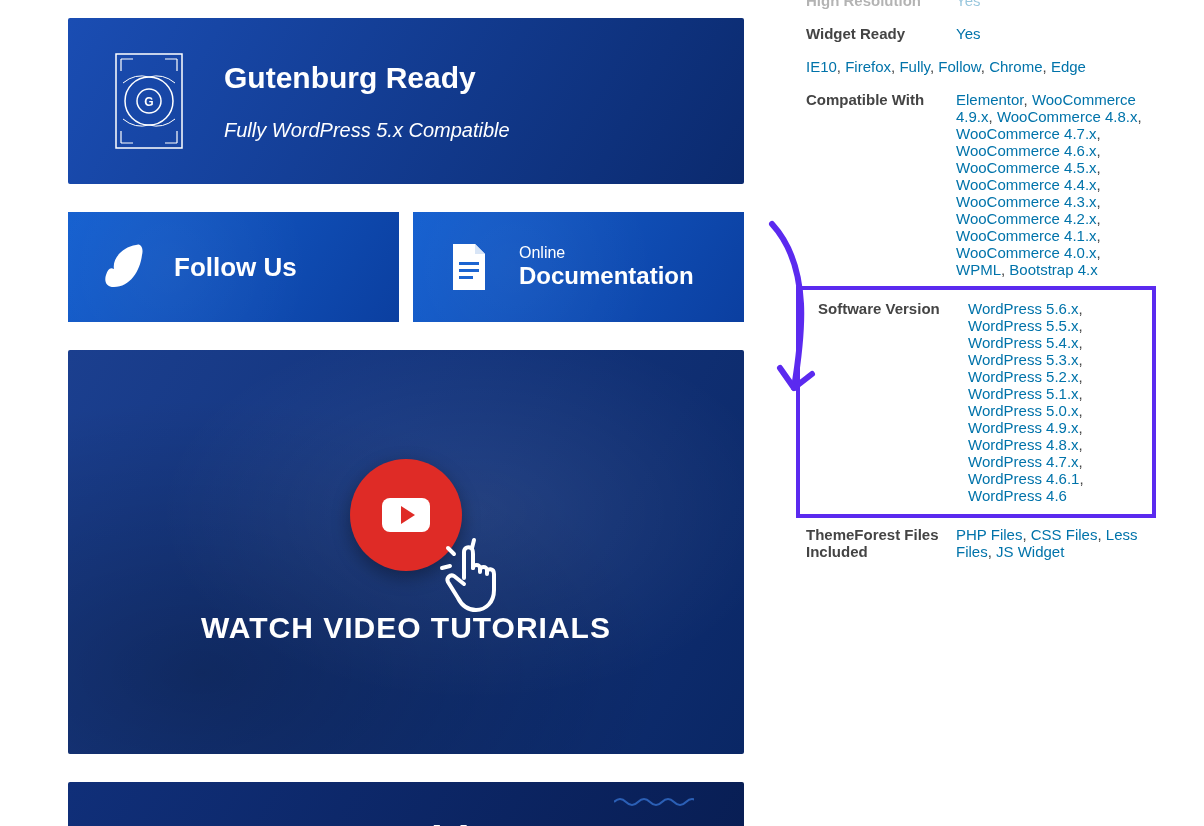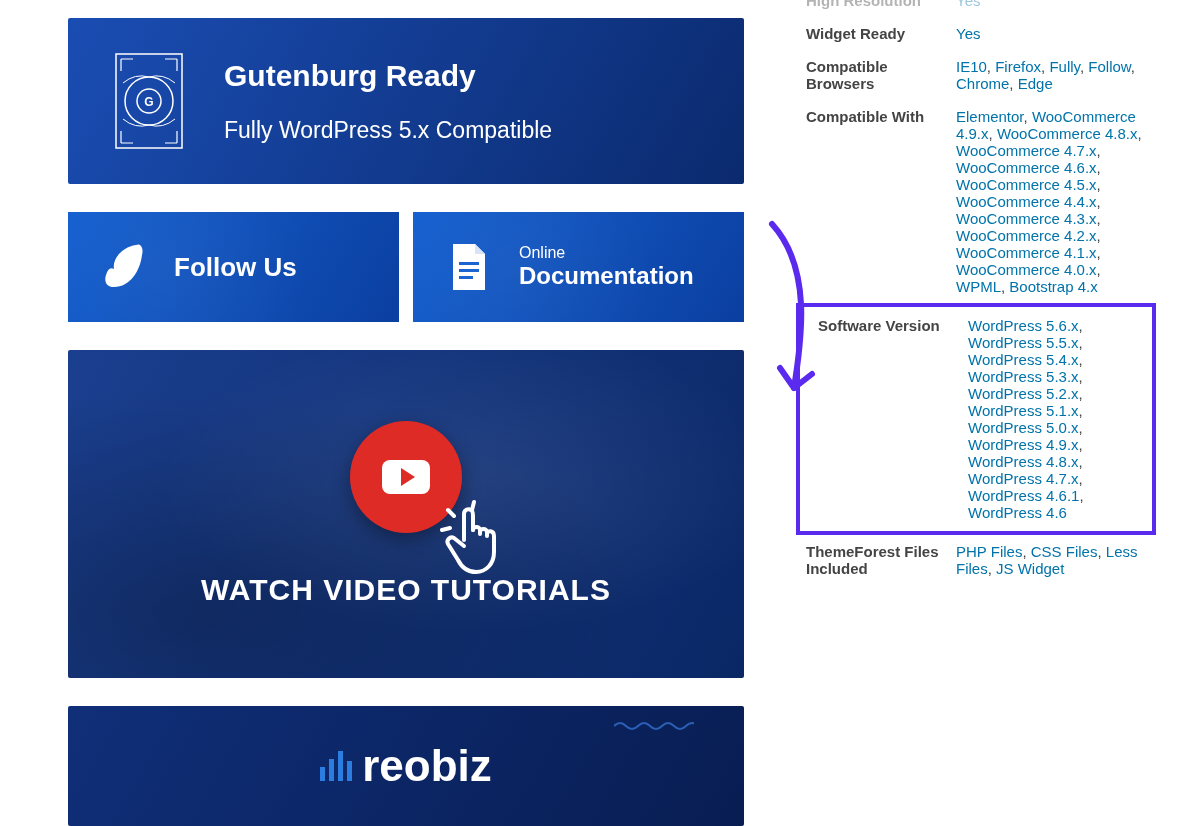--- a/index.html
+++ b/index.html
@@ -28,21 +28,21 @@
     display: flex;
     align-items: center;
     padding: 0 46px;
   }
   .gutenburg-icon {
     width: 70px; height: 100px;
     display:flex; align-items:center; justify-content:center;
     margin-right: 40px;
   }
   .gutenburg-text h2 { font-size: 30px; font-weight: 700; margin-bottom: 24px; }
-  .gutenburg-text p { font-size: 23px; font-weight: 400; }
+  .gutenburg-text p { font-size: 20px; font-weight: 400; font-style: italic; }
   .two-banners {
     display: flex;
     gap: 14px;
     margin-bottom: 28px;
   }
   .half-banner {
     flex: 1;
     height: 110px;
     background: linear-gradient(120deg, #1560d0 0%, #0b3fa0 100%);
     display: flex;
@@ -55,21 +55,21 @@
   .half-banner::before{
     content:"";
     position:absolute; inset:0;
     background: radial-gradient(circle at 30% 50%, rgba(255,255,255,0.04), transparent 60%);
   }
   .half-icon { width: 56px; height: 56px; margin-right: 22px; display:flex; align-items:center; justify-content:center;}
   .half-text .line1 { font-size: 16px; font-weight:400; }
   .half-text .line2 { font-size: 24px; font-weight:700; }
   .follow-text { font-size: 26px; font-weight:700; }
   .video-banner {
-    height: 328px;
+    height: 404px;
     background: linear-gradient(120deg, #1b3f8f 0%, #0a2765 100%);
     position: relative;
     display:flex; flex-direction:column; align-items:center; justify-content:center;
     margin-bottom: 28px;
     overflow:hidden;
   }
   .video-banner::before{
     content:"";
     position:absolute; inset:0;
     background: radial-gradient(ellipse at 60% 40%, rgba(255,255,255,0.08), transparent 55%),
@@ -235,21 +235,20 @@
     <div class="spec-label">High Resolution</div>
     <div class="spec-value"><span class="link">Yes</span></div>
   </div>
 
   <div class="spec-row">
     <div class="spec-label">Widget Ready</div>
     <div class="spec-value"><span class="link">Yes</span></div>
   </div>
 
   <div class="spec-row">
-    <div class="spec-label">Compatible Browsers</div>
     <div class="spec-value"><span class="link">IE10</span><span class="sep">, </span><span class="link">Firefox</span><span class="sep">, </span><span class="link">Fully</span><span class="sep">, </span><span class="link">Follow</span><span class="sep">, </span><span class="link">Chrome</span><span class="sep">, </span><span class="link">Edge</span></div>
   </div>
 
   <div class="spec-row">
     <div class="spec-label">Compatible With</div>
     <div class="spec-value"><span class="link">Elementor</span><span class="sep">, </span><span class="link">WooCommerce 4.9.x</span><span class="sep">, </span><span class="link">WooCommerce 4.8.x</span><span class="sep">, </span><span class="link">WooCommerce 4.7.x</span><span class="sep">, </span><span class="link">WooCommerce 4.6.x</span><span class="sep">, </span><span class="link">WooCommerce 4.5.x</span><span class="sep">, </span><span class="link">WooCommerce 4.4.x</span><span class="sep">, </span><span class="link">WooCommerce 4.3.x</span><span class="sep">, </span><span class="link">WooCommerce 4.2.x</span><span class="sep">, </span><span class="link">WooCommerce 4.1.x</span><span class="sep">, </span><span class="link">WooCommerce 4.0.x</span><span class="sep">, </span><span class="link">WPML</span><span class="sep">, </span><span class="link">Bootstrap 4.x</span></div>
   </div>
 
 
   <div class="highlight-box">

